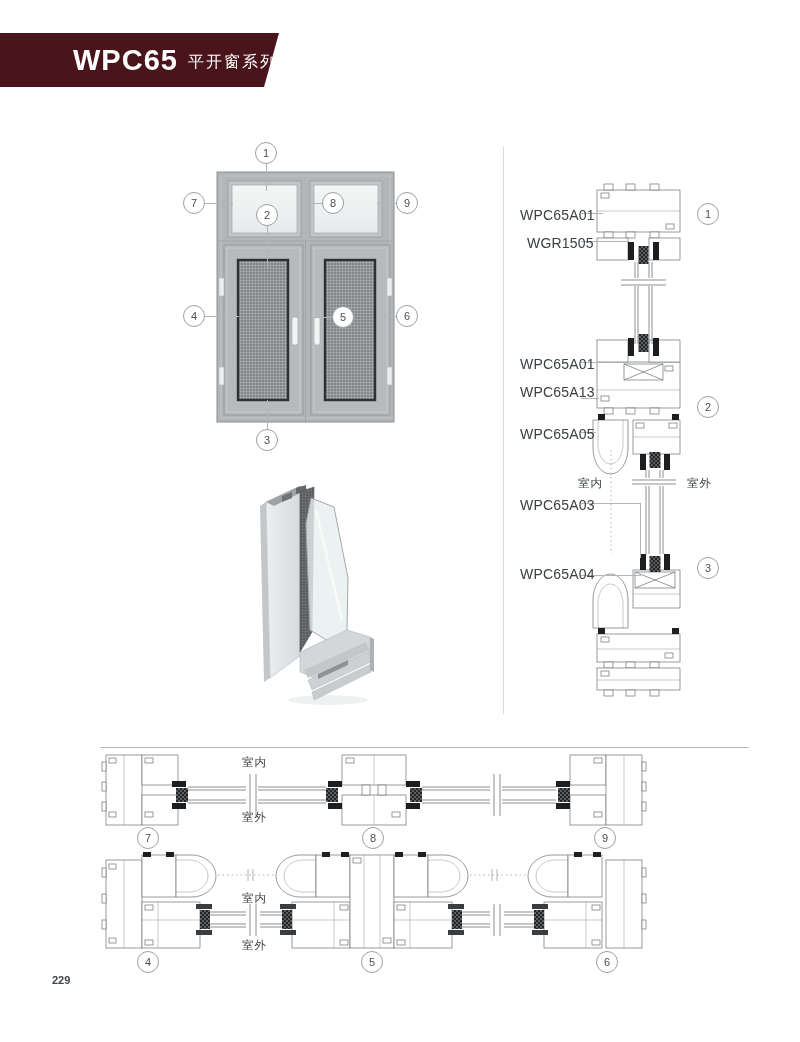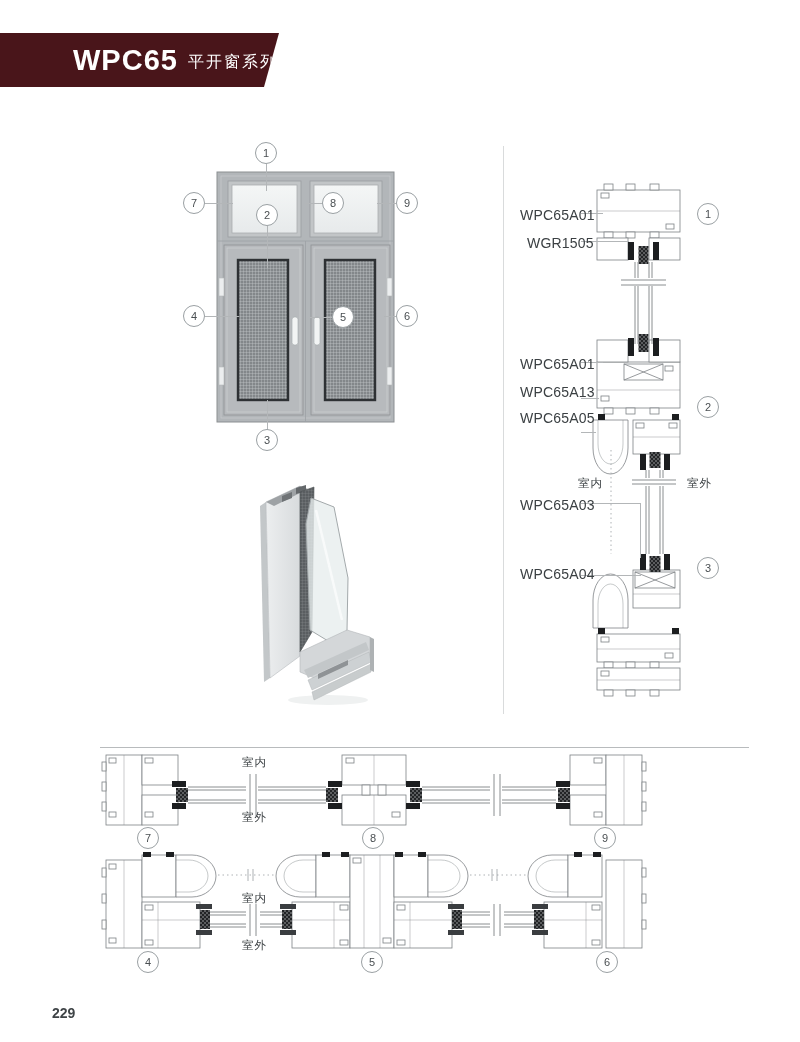--- a/index.html
+++ b/index.html
@@ -16,21 +16,21 @@
   .cjk{font-size:11.5px;color:#3b4043;letter-spacing:1px;}
   
   .co{position:absolute;width:20px;height:20px;border:1px solid #9aa0a3;border-radius:50%;
       background:#fff;display:flex;align-items:center;justify-content:center;
       font-size:11px;color:#4a4f52;z-index:6;}
   
   .lh{position:absolute;height:1px;background:#b3b6b8;z-index:3;}
   .lv{position:absolute;width:1px;background:#b3b6b8;z-index:3;}
   .vdivider{position:absolute;left:503px;top:146px;width:1px;height:568px;background:#d9dbdc;}
   .hborder{position:absolute;left:100px;top:747px;width:649px;height:1px;background:#b8bbbd;}
-  .pagenum{position:absolute;left:52px;top:1005px;font-size:14px;font-weight:bold;color:#3f4447;}
+  .pagenum{position:absolute;left:52px;top:974px;font-size:11px;font-weight:bold;color:#3f4447;}
   .drawing{position:absolute;}
   svg{display:block;}
 </style>
 </head>
 <body>
 
 <div class="page">
 
   <div class="banner" style="background: rgb(73, 21, 26);">
     <span class="code">WPC65</span>
@@ -247,21 +247,21 @@
           <line x1="127" y1="334" x2="171" y2="334"></line>
       </g>
       <line x1="106" y1="300" x2="106" y2="404" stroke="#9aa0a2" stroke-width="0.8" stroke-dasharray="1.5,3"></line>
     </svg>
   </div>
 
   <div class="plabel" style="left:520px;top:207px">WPC65A01</div>
   <div class="plabel" style="left:527px;top:235px">WGR1505</div>
   <div class="plabel" style="left:520px;top:356px">WPC65A01</div>
   <div class="plabel" style="left:520px;top:384px">WPC65A13</div>
-  <div class="plabel" style="left:520px;top:410px">WPC65A05</div>
+  <div class="plabel" style="left:520px;top:426px">WPC65A05</div>
   <div class="plabel" style="left:520px;top:497px">WPC65A03</div>
   <div class="plabel" style="left:520px;top:566px">WPC65A04</div>
   <div class="plabel cjk" style="left:578px;top:476px">室内</div>
   <div class="plabel cjk" style="left:687px;top:476px">室外</div>
 
   <div class="lh" style="left:581px;top:213px;width:22px"></div>
   <div class="lh" style="left:581px;top:241px;width:48px"></div>
   <div class="lh" style="left:581px;top:362px;width:22px"></div>
   <div class="lh" style="left:581px;top:398px;width:18px"></div>
   <div class="lh" style="left:581px;top:432px;width:15px"></div>

